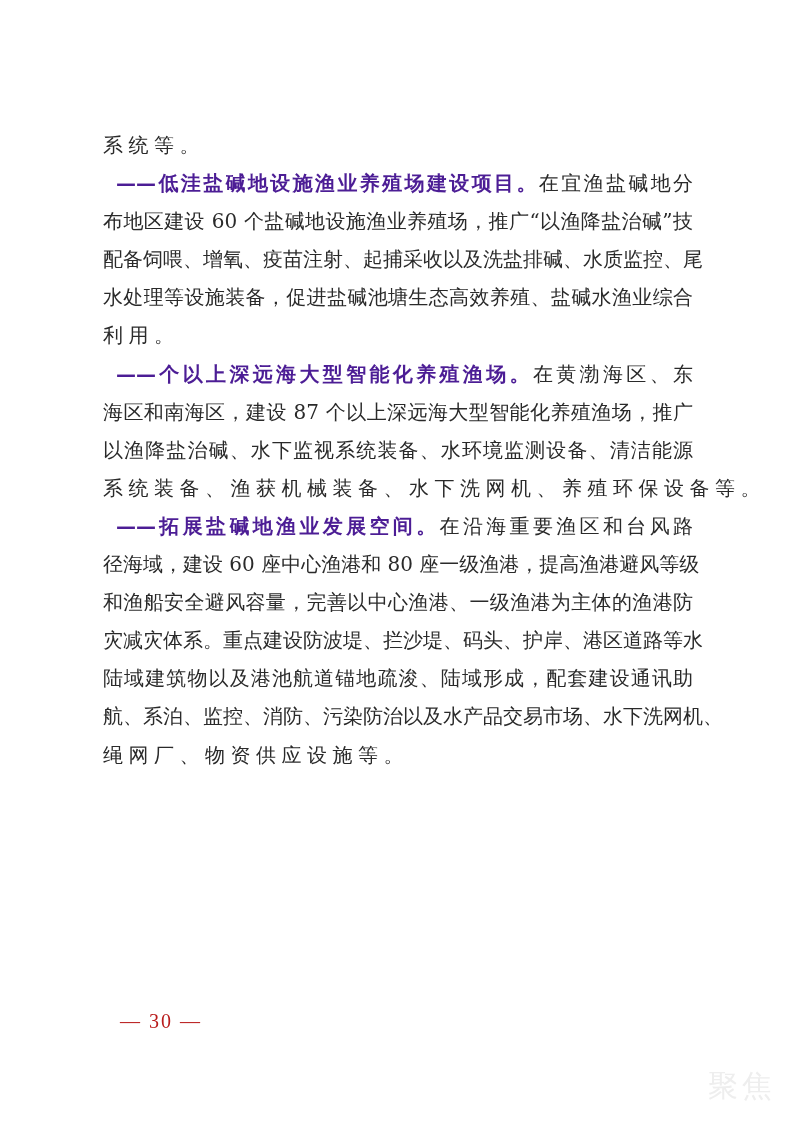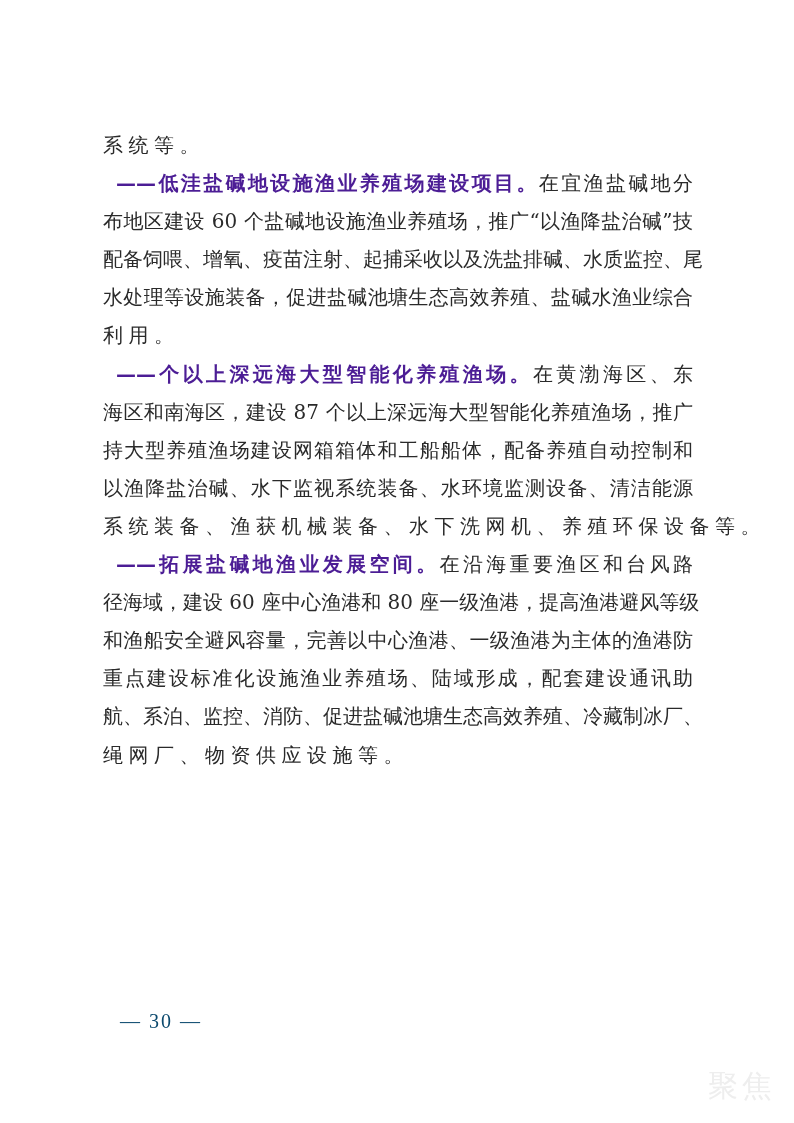--- a/index.html
+++ b/index.html
@@ -10,43 +10,43 @@
     .page { position: absolute; left: 103px; top: 126px; width: 590px; }
     .line {
       height: 38.1px; line-height: 38.1px; font-size: 20px; white-space: nowrap;
       text-align: justify; text-align-last: justify; letter-spacing: 0;
     }
     .line.last { text-align-last: left; letter-spacing: 5.5px; }
     .indent { padding-left: 13px; }
     .b { font-weight: bold; color: #4c1d95; font-family: "DejaVu Sans", "Liberation Sans", sans-serif; }
     .pagenum {
       position: absolute; left: 120px; top: 1010px; font-size: 20px;
-      font-family: "Liberation Serif", serif; color: #0c4a6e; letter-spacing: 2px;
+      font-family: "Liberation Serif", serif; color: #b91c1c; letter-spacing: 2px;
     }
     .watermark {
       position: absolute; right: 18px; bottom: 16px; font-size: 30px; color: #eeeeee;
       font-family: "DejaVu Sans", sans-serif; letter-spacing: 4px;
     }
   </style>
 </head>
 <body>
 
 <div class="page" id="doc">
     <div class="line last"><span>系统等。</span></div>
     <div class="line indent"><span class="b">——低洼盐碱地设施渔业养殖场建设项目。</span><span>在宜渔盐碱地分</span></div>
     <div class="line"><span>布地区建设 60 个盐碱地设施渔业养殖场，推广“以渔降盐治碱”技</span></div>
     <div class="line"><span>配备饲喂、增氧、疫苗注射、起捕采收以及洗盐排碱、水质监控、尾</span></div>
     <div class="line"><span>水处理等设施装备，促进盐碱池塘生态高效养殖、盐碱水渔业综合</span></div>
     <div class="line last"><span>利用。</span></div>
     <div class="line indent"><span class="b">——个以上深远海大型智能化养殖渔场。</span><span>在黄渤海区、东</span></div>
     <div class="line"><span>海区和南海区，建设 87 个以上深远海大型智能化养殖渔场，推广</span></div>
-    <div class="line"><span>持大型养殖渔场建设网箱箱体和工船船体，配备养殖自动控制和</span></div>
     <div class="line"><span>以渔降盐治碱、水下监视系统装备、水环境监测设备、清洁能源</span></div>
     <div class="line last"><span>系统装备、渔获机械装备、水下洗网机、养殖环保设备等。</span></div>
     <div class="line indent"><span class="b">——拓展盐碱地渔业发展空间。</span><span>在沿海重要渔区和台风路</span></div>
     <div class="line"><span>径海域，建设 60 座中心渔港和 80 座一级渔港，提高渔港避风等级</span></div>
     <div class="line"><span>和渔船安全避风容量，完善以中心渔港、一级渔港为主体的渔港防</span></div>
-    <div class="line"><span>重点建设标准化设施渔业养殖场、陆域形成，配套建设通讯助</span></div>
-    <div class="line"><span>航、系泊、监控、消防、促进盐碱池塘生态高效养殖、冷藏制冰厂、</span></div>
+    <div class="line"><span>灾减灾体系。重点建设防波堤、拦沙堤、码头、护岸、港区道路等水</span></div>
+    <div class="line"><span>陆域建筑物以及港池航道锚地疏浚、陆域形成，配套建设通讯助</span></div>
+    <div class="line"><span>航、系泊、监控、消防、污染防治以及水产品交易市场、水下洗网机、</span></div>
     <div class="line last"><span>绳网厂、物资供应设施等。</span></div>
   </div>
 <div class="pagenum">— 30 —</div>
 <div class="watermark">聚焦</div>
 
 </body></html>

